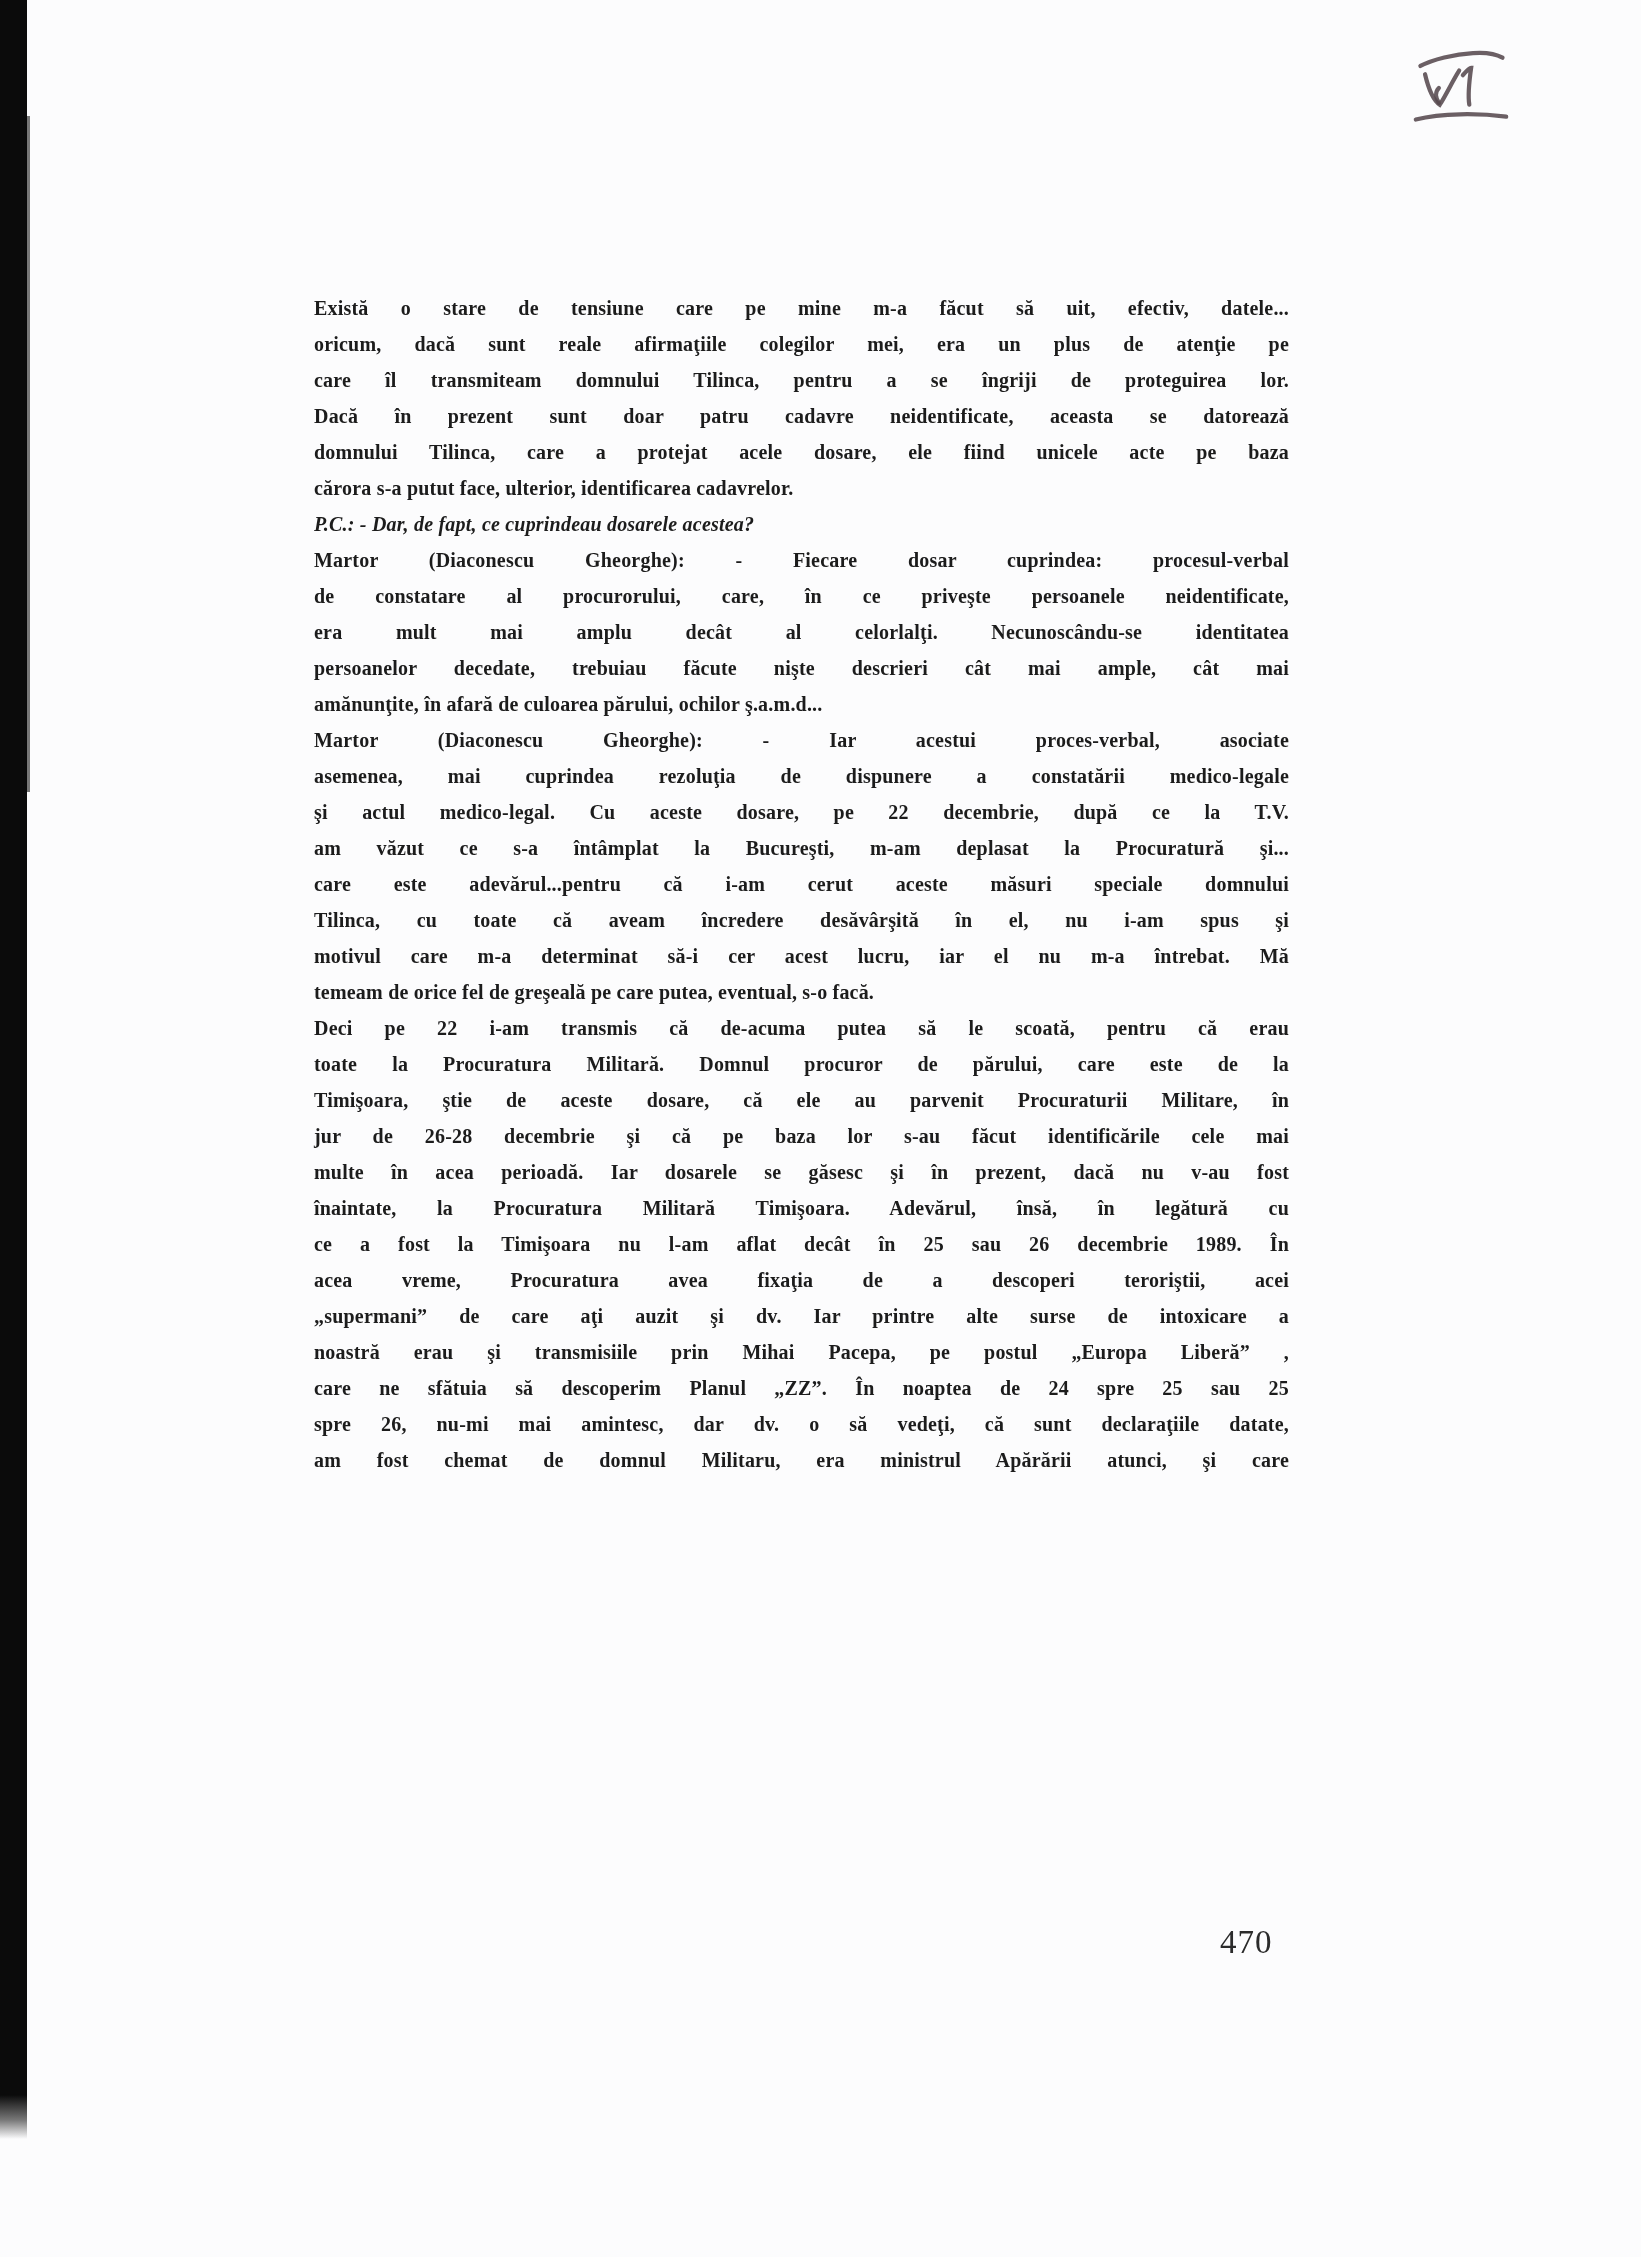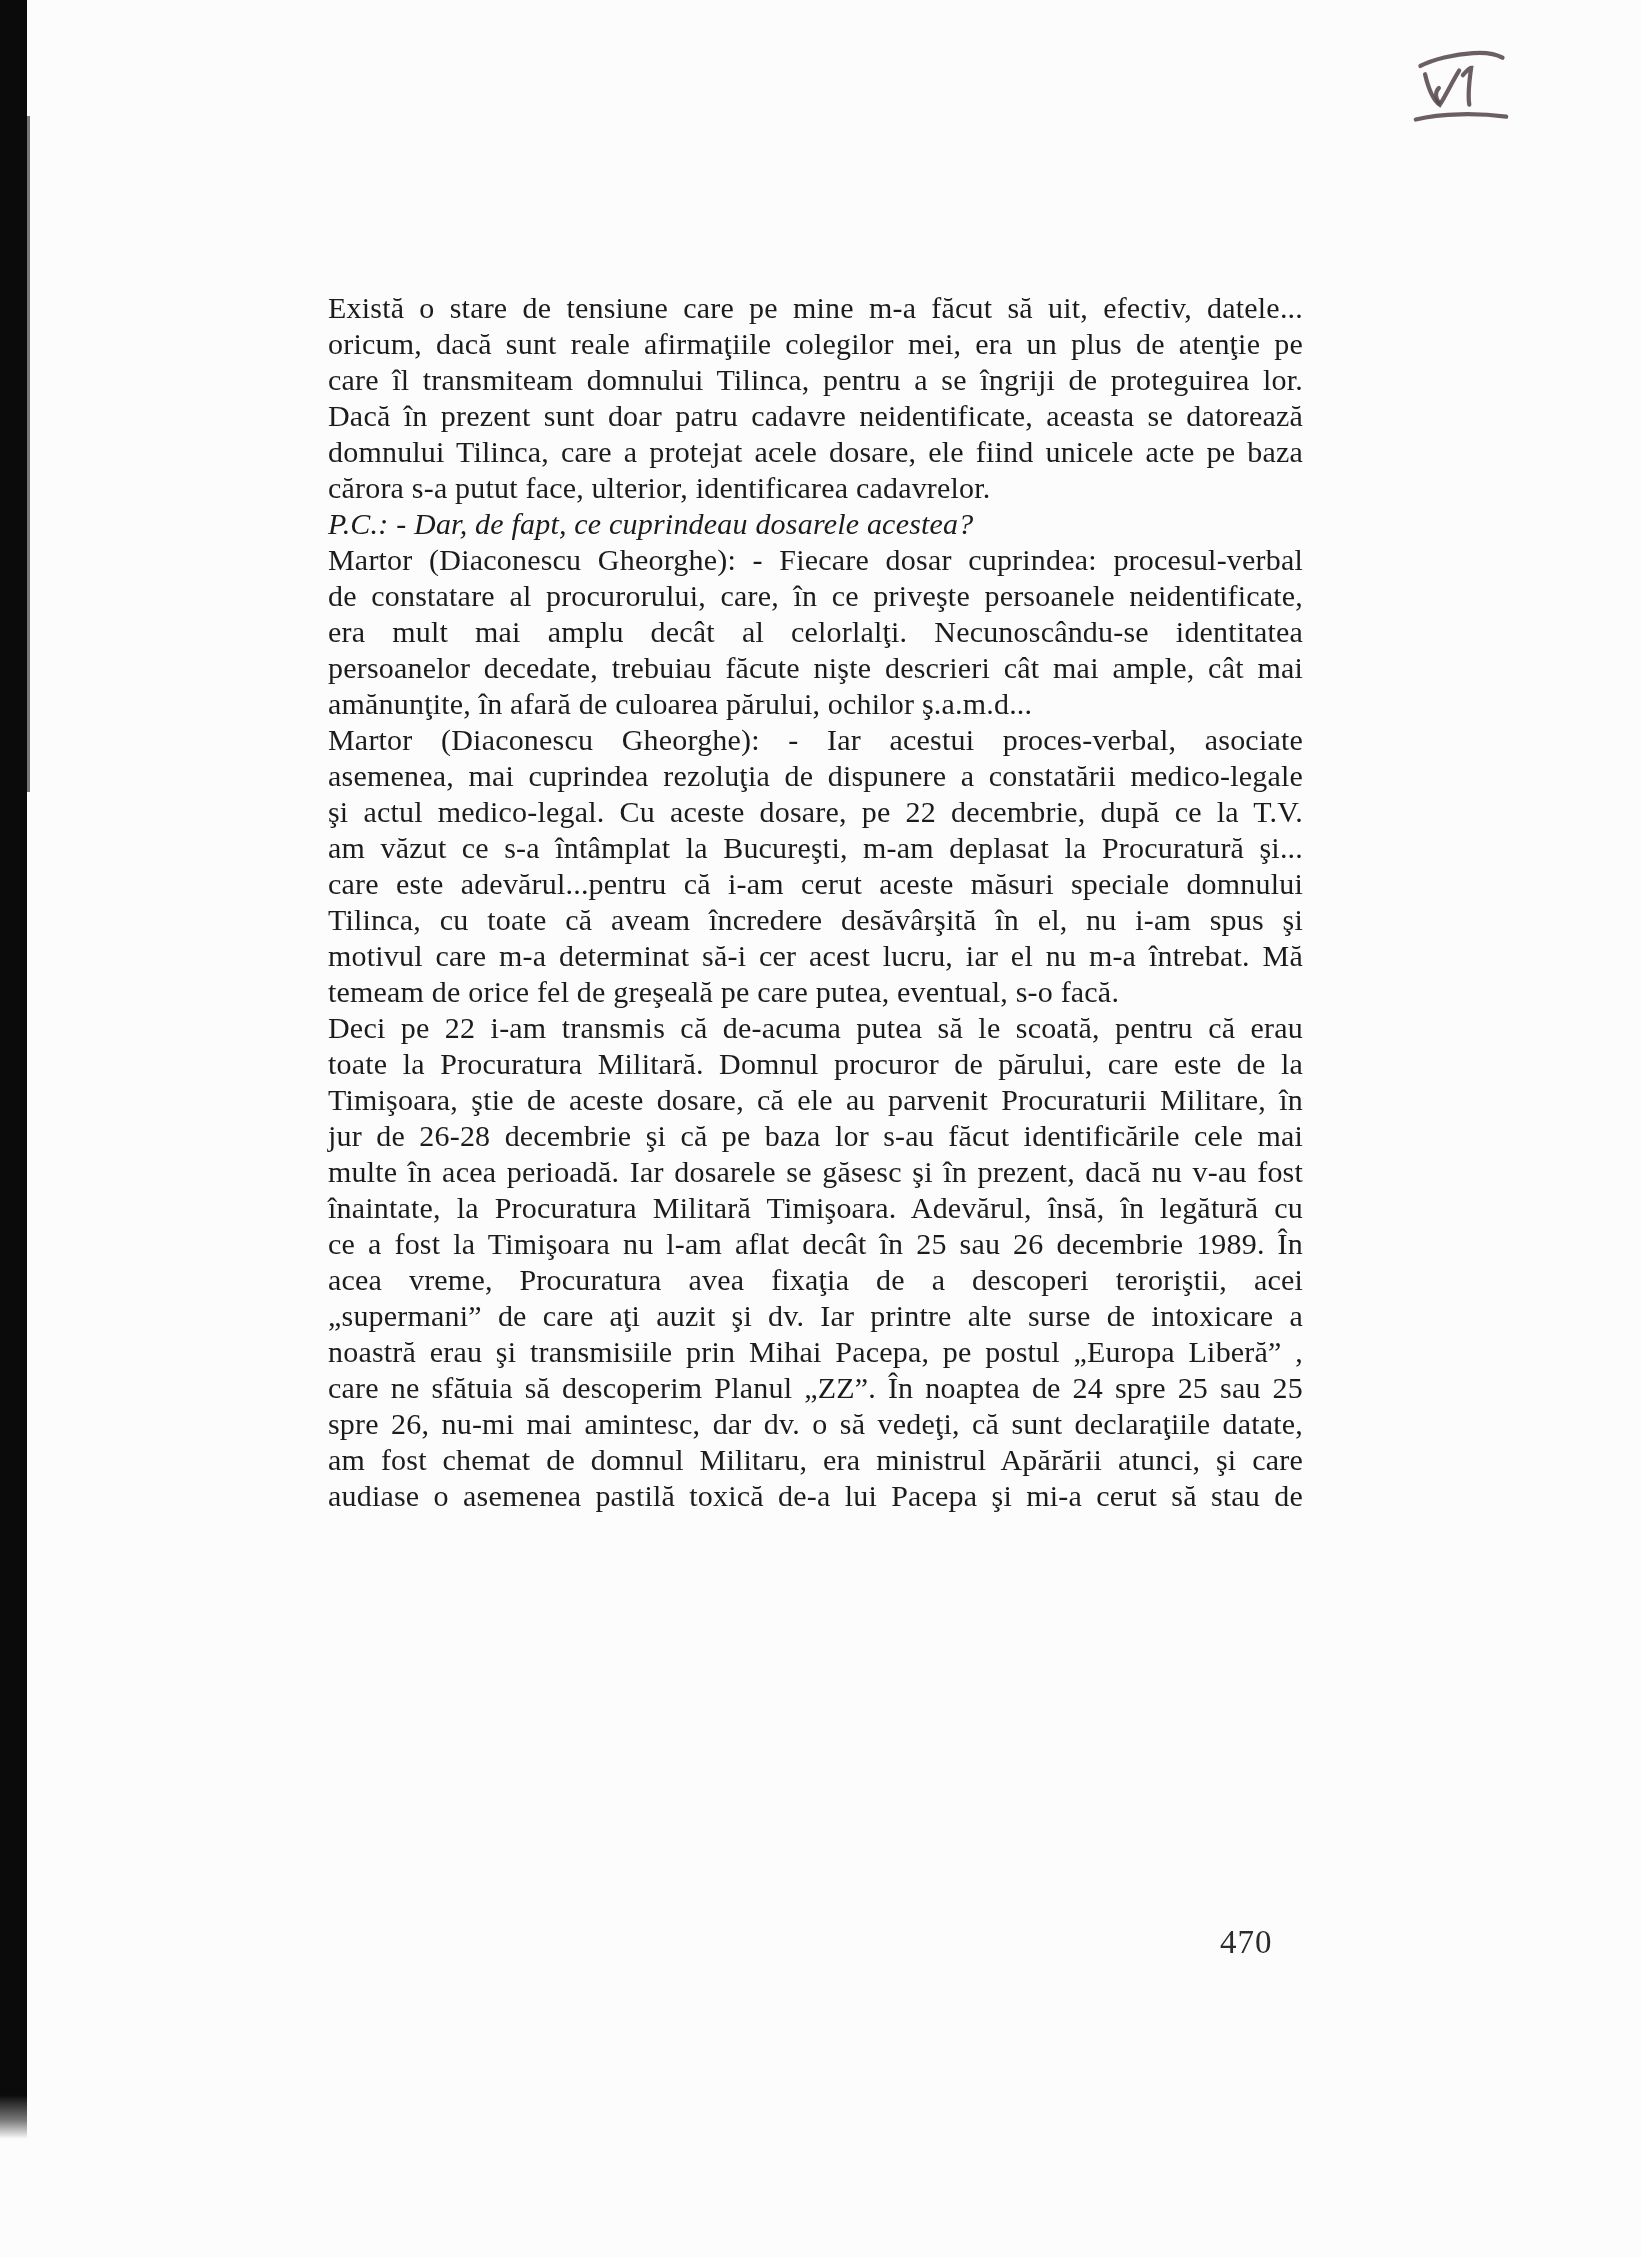--- a/index.html
+++ b/index.html
@@ -38,25 +38,26 @@
   .mark path {
     fill: none;
     stroke: #57494e;
     stroke-width: 4.6;
     stroke-linecap: round;
     opacity: 0.88;
   }
   
   .textblock {
     position: absolute;
-    left: 328px; top: 290px;
+    left: 314px; top: 290px;
     width: 975px;
-    font-size: 30px;
+    font-size: 20px;
     line-height: 36px;
     letter-spacing: 0.2px;
+    font-weight: bold;
   }
   .line { text-align: justify; text-align-last: justify; }
   .line.nj { text-align-last: left; }
   .line.it { font-style: italic; }
   .pagenum {
     position: absolute;
     left: 1220px; top: 1924px;
     font-size: 33px;
     letter-spacing: 1px;
     color: #2b2b2b;
@@ -104,19 +105,18 @@
       <div class="line">jur de 26-28 decembrie şi că pe baza lor s-au făcut identificările cele mai</div>
       <div class="line">multe în acea perioadă. Iar dosarele se găsesc şi în prezent, dacă nu v-au fost</div>
       <div class="line">înaintate, la Procuratura Militară Timişoara. Adevărul, însă, în legătură cu</div>
       <div class="line">ce a fost la Timişoara nu l-am aflat decât în 25 sau 26 decembrie 1989. În</div>
       <div class="line">acea vreme, Procuratura avea fixaţia de a descoperi teroriştii, acei</div>
       <div class="line">„supermani” de care aţi auzit şi dv. Iar printre alte surse de intoxicare a</div>
       <div class="line">noastră erau şi transmisiile prin Mihai Pacepa, pe postul „Europa Liberă” ,</div>
       <div class="line">care ne sfătuia să descoperim Planul „ZZ”. În noaptea de 24 spre 25 sau 25</div>
       <div class="line">spre 26, nu-mi mai amintesc, dar dv. o să vedeţi, că sunt declaraţiile datate,</div>
       <div class="line">am fost chemat de domnul Militaru, era ministrul Apărării atunci, şi care</div>
-      <div class="line">audiase o asemenea pastilă toxică de-a lui Pacepa şi mi-a cerut să stau de</div>
     </div>
 
   <div class="pagenum">470</div>
 
 </div>
 
 
 </body></html>

